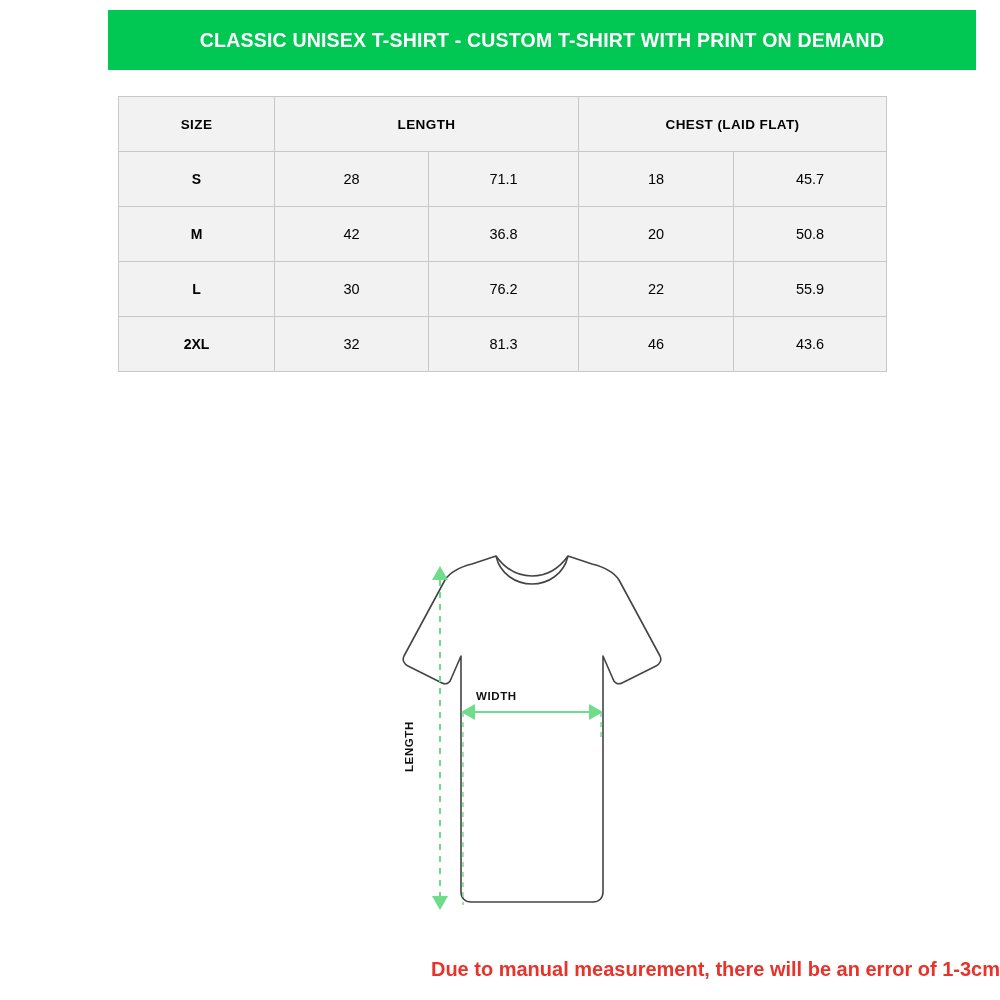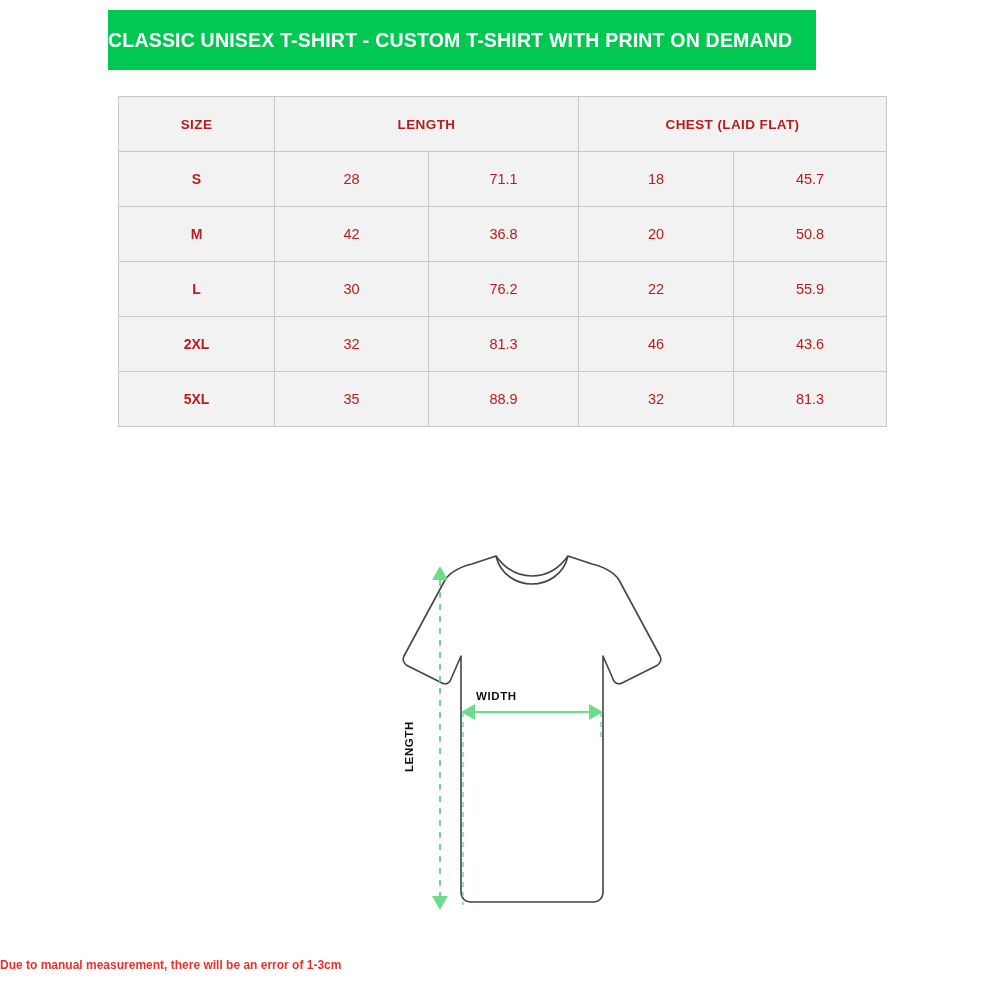--- a/index.html
+++ b/index.html
@@ -15,26 +15,26 @@
     height: 1000px;
     background: #ffffff;
     overflow: hidden;
   }
 
   
   .header-banner {
     position: absolute;
     left: 108px;
     top: 10px;
-    width: 708px;
+    width: 868px;
     height: 60px;
     background: #00c853;
     display: flex;
     align-items: center;
-    justify-content: flex-start;
+    justify-content: center;
   }
   .header-title {
     color: #ffffff;
     font-size: 19.5px;
     font-weight: bold;
     letter-spacing: 0.2px;
     text-align: center;
     white-space: nowrap;
   }
 
@@ -47,21 +47,21 @@
     border-collapse: collapse;
     table-layout: fixed;
   }
   .size-table th,
   .size-table td {
     border: 1px solid #c8c8c8;
     height: 55px;
     text-align: center;
     vertical-align: middle;
     font-size: 14.5px;
-    color: #b91c1c;
+    color: #000000;
     background: #f2f2f2;
   }
   .size-table th {
     font-weight: bold;
     font-size: 13.5px;
     letter-spacing: 0.4px;
   }
   .size-table td.size-cell {
     font-weight: bold;
     font-size: 14px;
@@ -101,23 +101,23 @@
     transform-origin: left top;
     white-space: nowrap;
   }
 
   
   .footer-note {
     position: absolute;
     left: 0;
     top: 958px;
     width: 1000px;
-    text-align: left;
+    text-align: right;
     color: #e8322a;
-    font-size: 12px;
+    font-size: 20px;
     font-weight: bold;
   }
 </style>
 </head>
 <body>
 
 <div class="page">
 
   <div class="header-banner">
     <div class="header-title">CLASSIC UNISEX T-SHIRT - CUSTOM T-SHIRT WITH PRINT ON DEMAND</div>
@@ -159,27 +159,20 @@
         <td>76.2</td>
         <td>22</td>
         <td>55.9</td>
       </tr>
       <tr>
         <td class="size-cell">2XL</td>
         <td>32</td>
         <td>81.3</td>
         <td>46</td>
         <td>43.6</td>
-      </tr>
-      <tr>
-        <td class="size-cell">5XL</td>
-        <td>35</td>
-        <td>88.9</td>
-        <td>32</td>
-        <td>81.3</td>
       </tr>
     </tbody>
   </table>
 
   <div class="diagram">
     <svg width="400" height="390" viewBox="0 0 400 390" xmlns="http://www.w3.org/2000/svg">
       <defs>
         <marker id="arrHead" markerWidth="8" markerHeight="8" refX="6" refY="4" orient="auto">
           <path d="M0,0 L7,4 L0,8 z" fill="#6fdc8c"></path>
         </marker>

